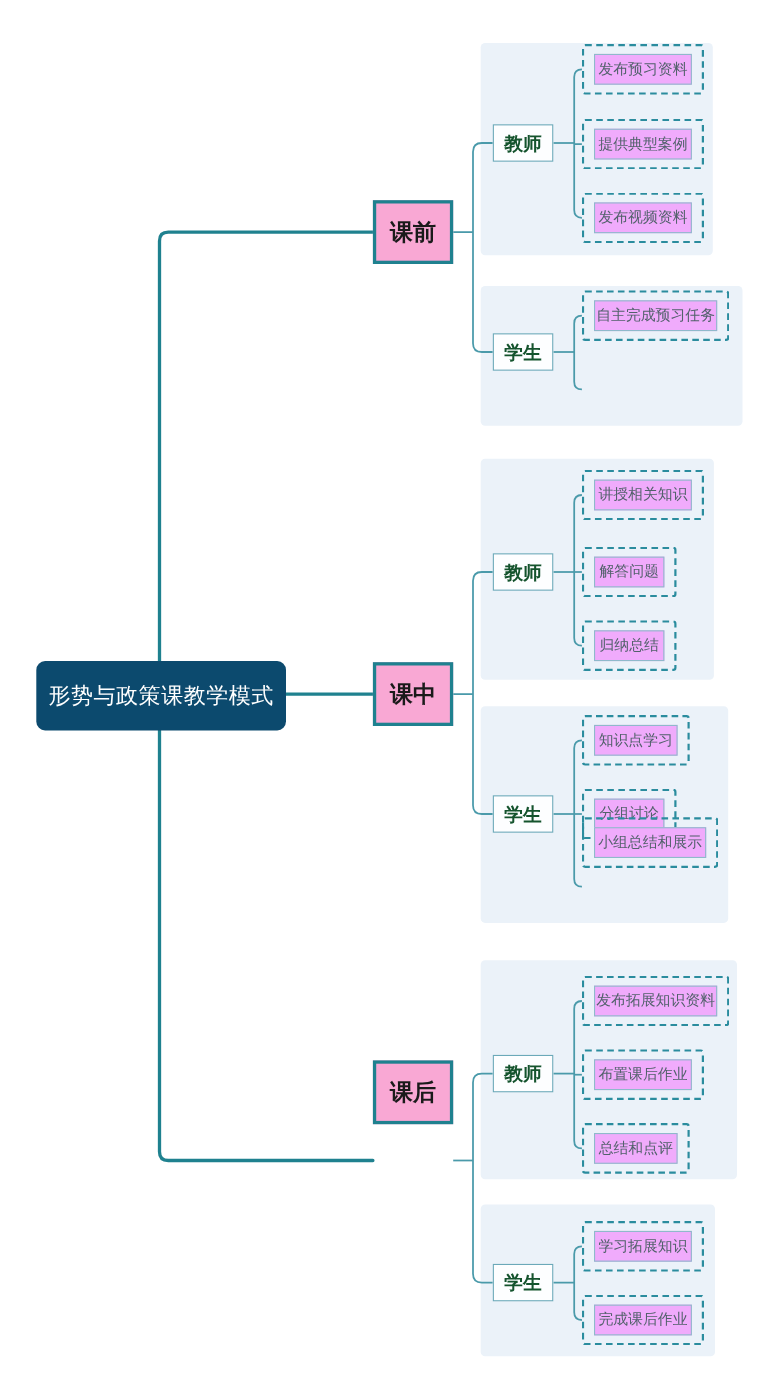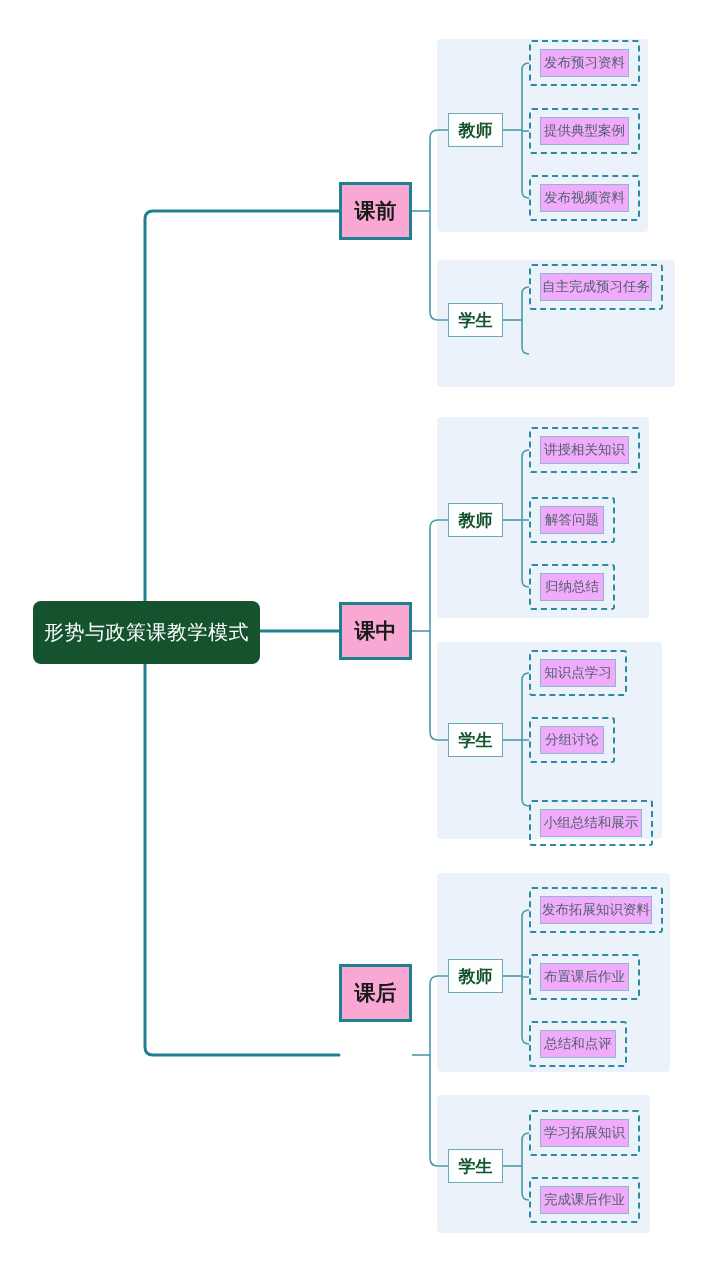--- a/index.html
+++ b/index.html
@@ -11,21 +11,21 @@
     overflow:hidden;
   }
   #wires{position:absolute;left:0;top:0;z-index:2;pointer-events:none;}
   .panel{
     position:absolute;z-index:1;
     background:#EBF2F9;
     border-radius:4px;
   }
   .root-node{
     position:absolute;z-index:3;
-    background:#14532d;
+    background:#0c4a6e;
     border-radius:8px;
     color:#ffffff;
     display:flex;align-items:center;justify-content:center;
     font-size:20px;letter-spacing:0.5px;
   }
   .phase{
     position:absolute;z-index:3;
     background:#f9a8d4;
     border:3px solid #1F818F;
     display:flex;align-items:center;justify-content:center;
@@ -158,21 +158,21 @@
   <div class="task" style="left:529px;top:564px;width:86px;height:46px;">
     <div class="task-inner">归纳总结</div>
   </div>
 
   <div class="task" style="left:529px;top:650px;width:98px;height:46px;">
     <div class="task-inner">知识点学习</div>
   </div>
   <div class="task" style="left:529px;top:717px;width:86px;height:46px;">
     <div class="task-inner">分组讨论</div>
   </div>
-  <div class="task" style="left:529px;top:800px;width:124px;height:46px;">
+  <div class="task" style="left:529px;top:743px;width:124px;height:46px;">
     <div class="task-inner">小组总结和展示</div>
   </div>
 
   <div class="task" style="left:529px;top:887px;width:134px;height:46px;">
     <div class="task-inner">发布拓展知识资料</div>
   </div>
   <div class="task" style="left:529px;top:954px;width:111px;height:46px;">
     <div class="task-inner">布置课后作业</div>
   </div>
   <div class="task" style="left:529px;top:1110px;width:111px;height:46px;">

